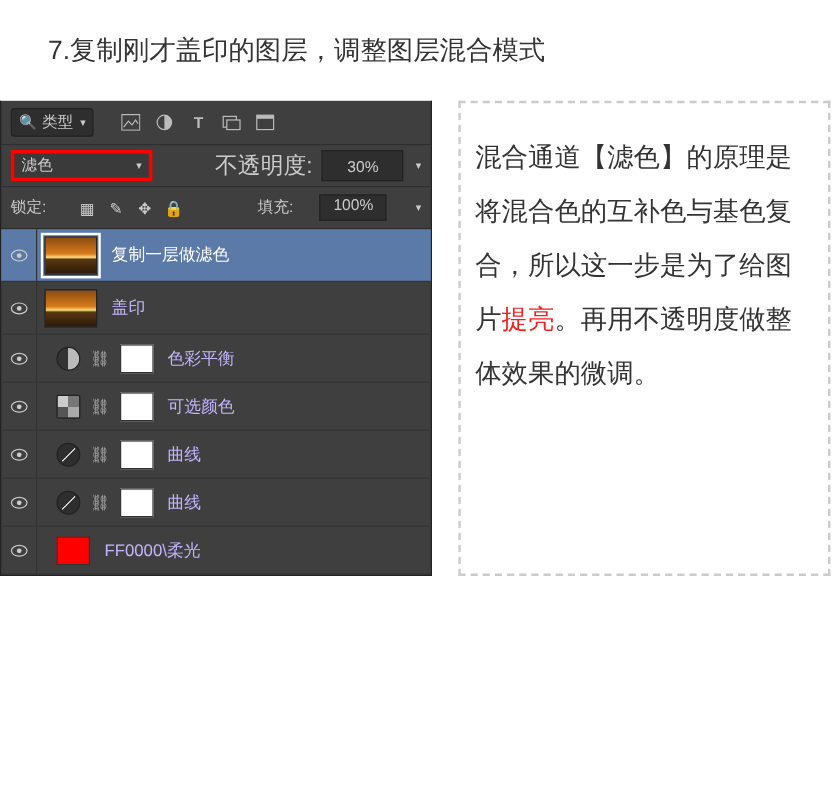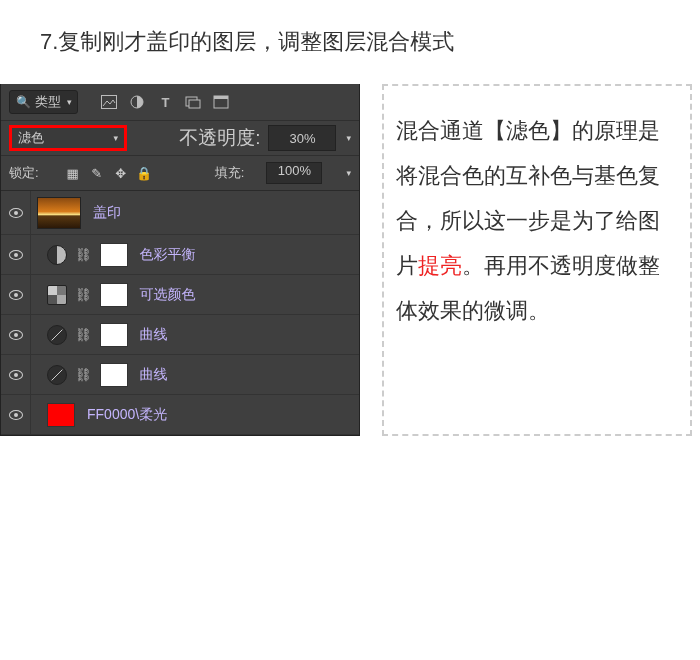--- a/index.html
+++ b/index.html
@@ -360,20 +360,29 @@
       </div>
       <span class="fill-label">填充:</span>
       <div class="fill-field">
         <span>100%</span>
       </div>
       <span class="chev" style="margin-left:2px;">▾</span>
     </div>
 
     <div class="layers">
 
+      <div class="layer selected">
+        <div class="eye-cell">
+            <span class="eye-icon"></span>
+          </div>
+        <div class="thumb-selected-wrap">
+            <div class="thumb sunset"></div>
+          </div>
+        <span class="layer-name">复制一层做滤色</span>
+      </div>
 
       <div class="layer">
         <div class="eye-cell">
             <span class="eye-icon"></span>
           </div>
         <div class="thumb-selected-wrap">
             <div class="thumb sunset"></div>
           </div>
         <span class="layer-name">盖印</span>
       </div>

